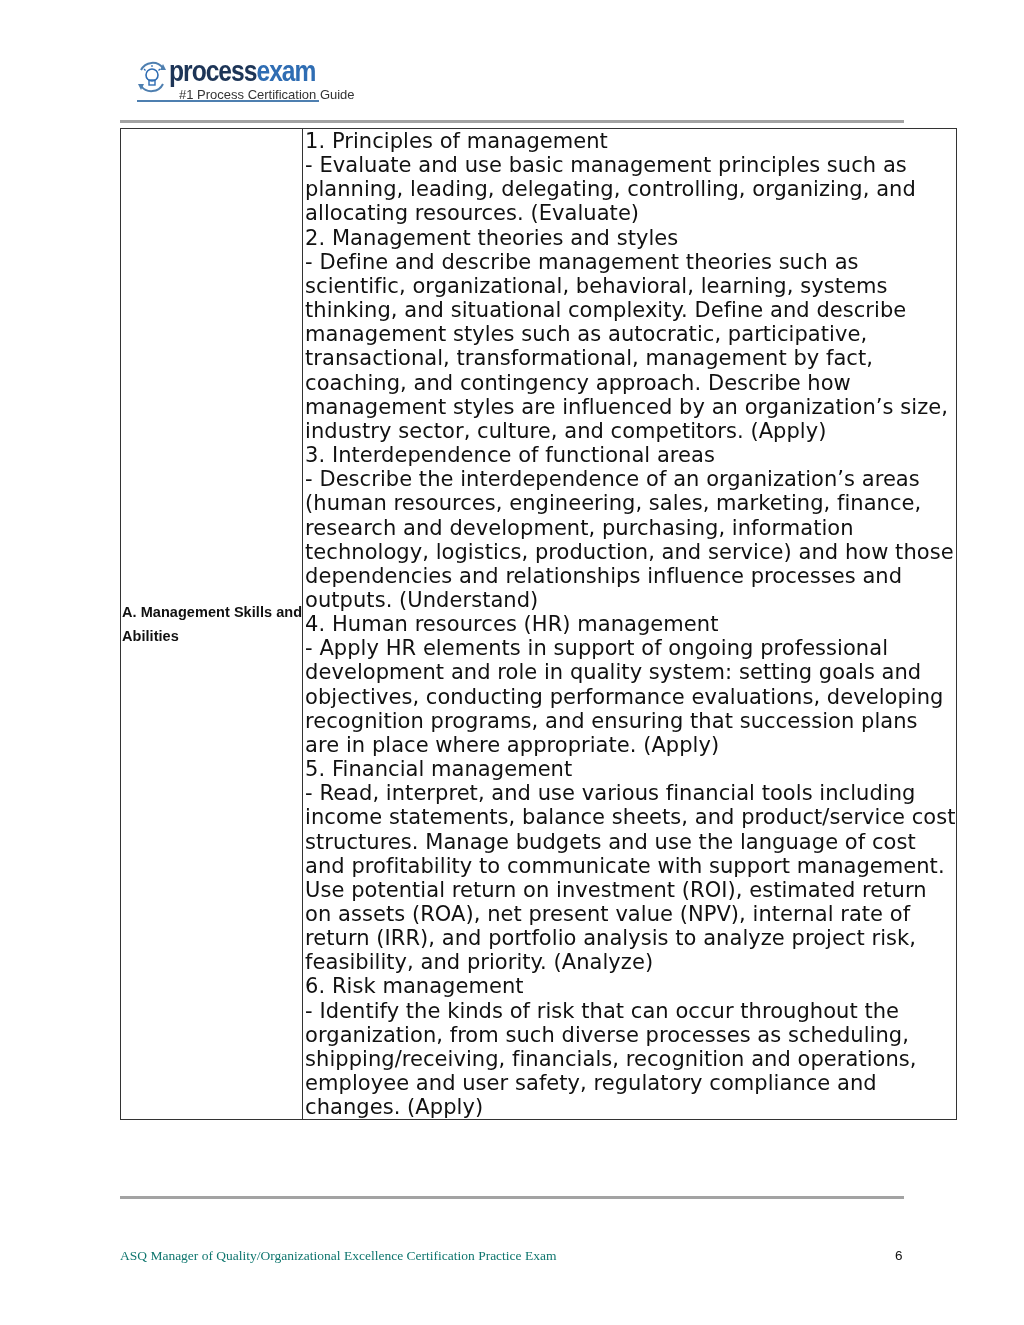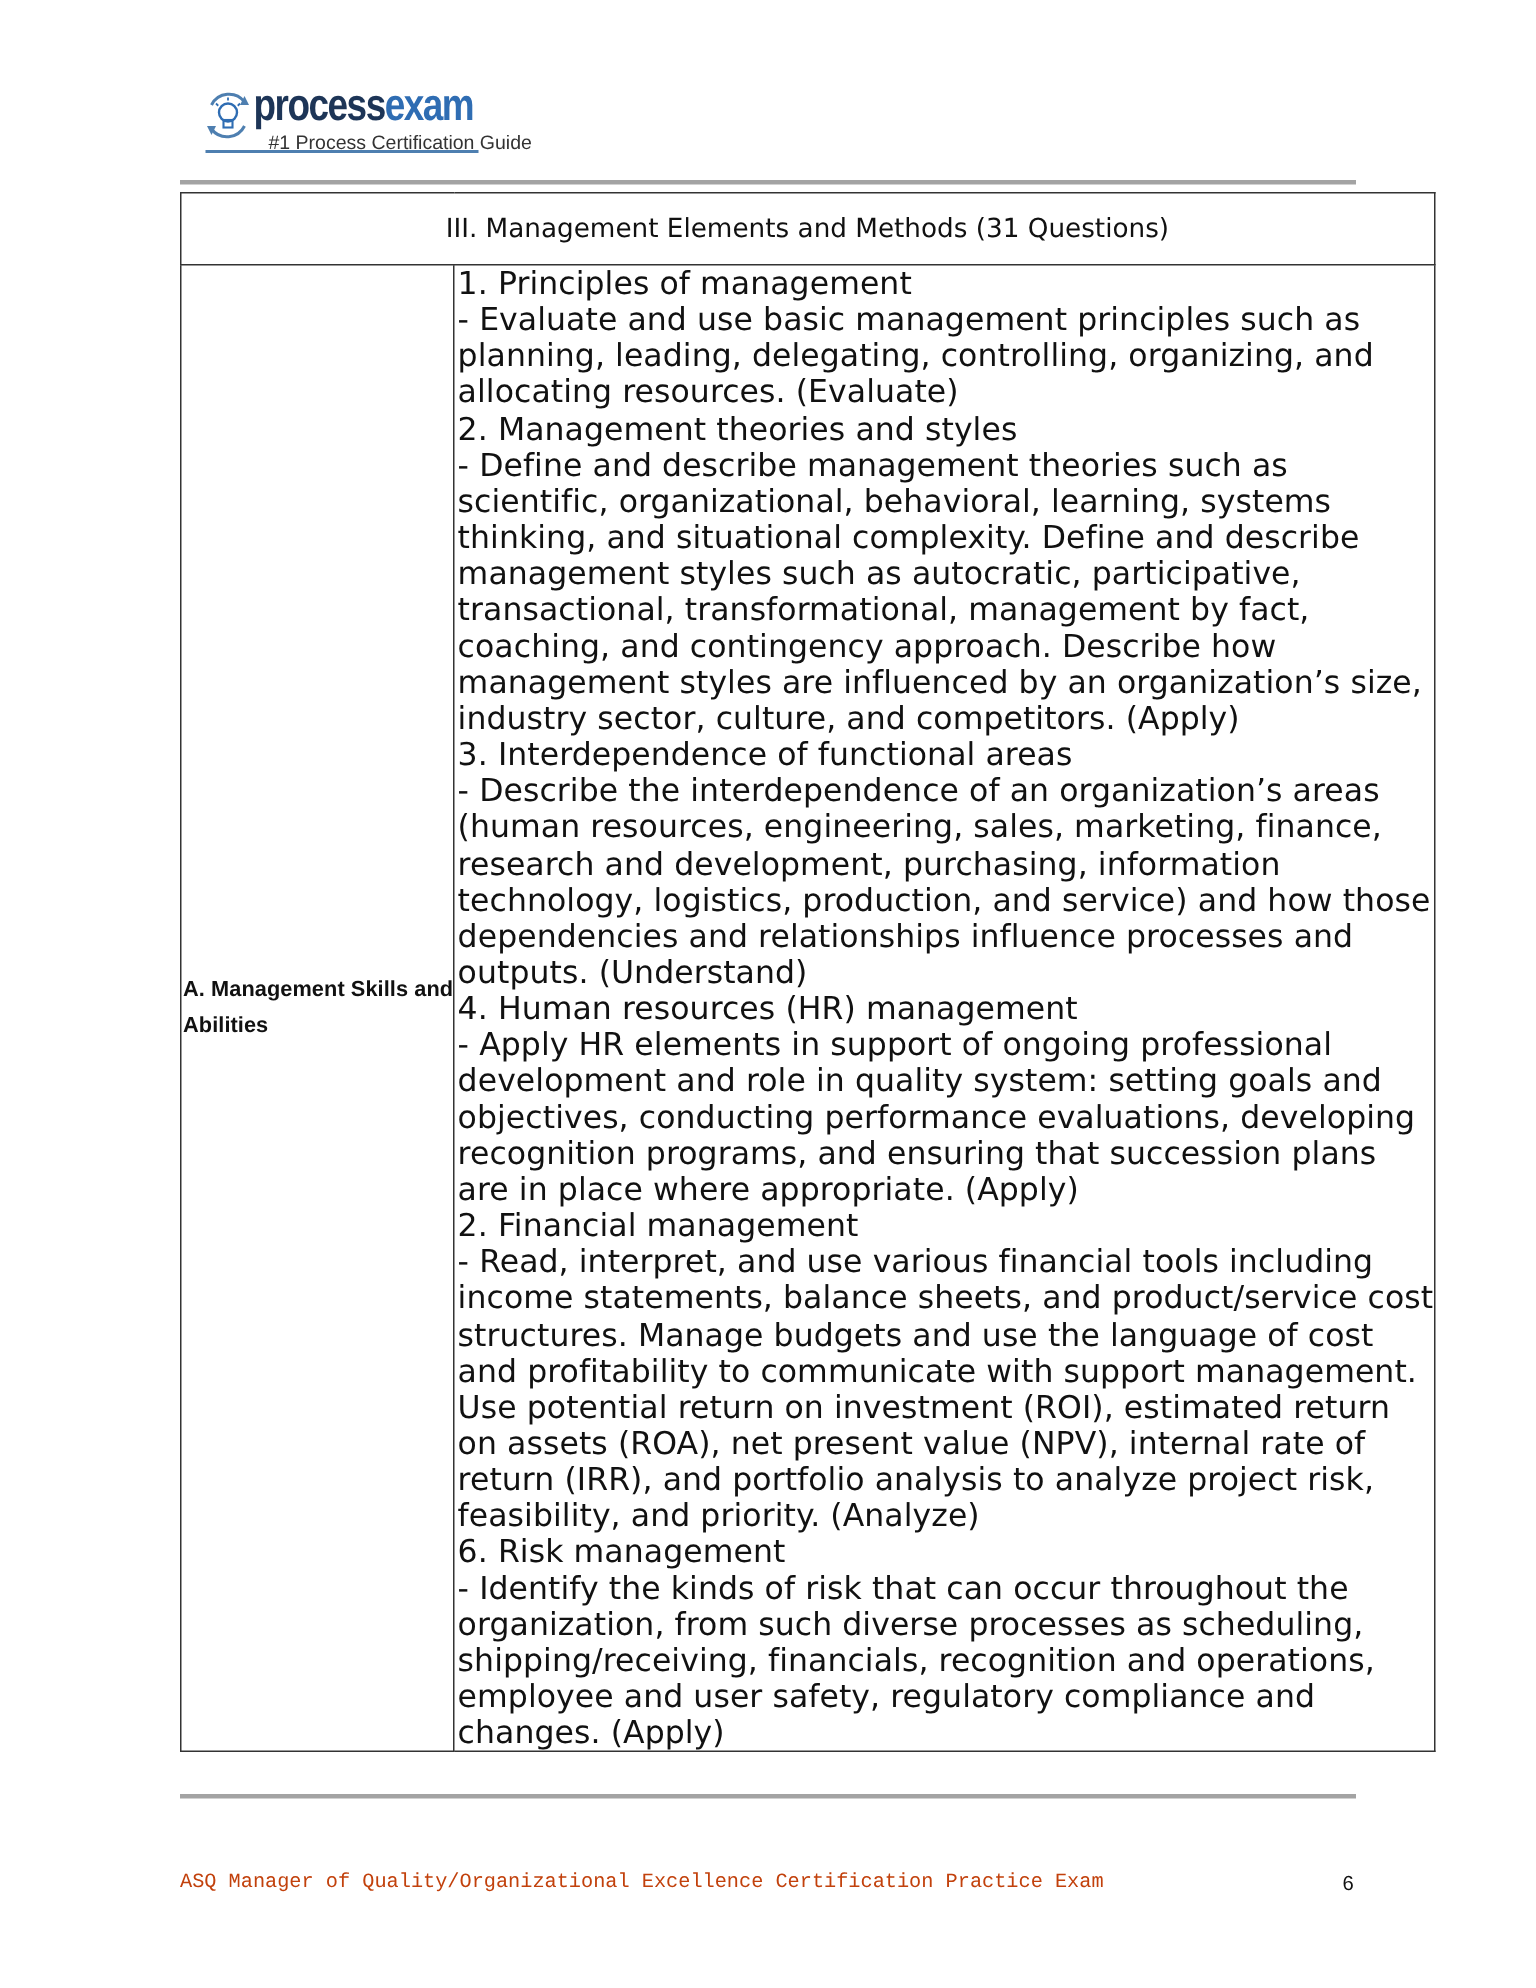--- a/index.html
+++ b/index.html
@@ -13,21 +13,21 @@
   .logo-rule { position: absolute; left: 2px; top: 42px; width: 182px; height: 2px; background: #4e7fb0; }
   .rule { position: absolute; left: 120px; width: 784px; height: 3px; background: #a3a3a3; }
   .rule.top { top: 120px; }
   .rule.bottom { top: 1196px; }
   table.main { position: absolute; left: 120px; top: 128px; width: 784px; border-collapse: collapse; }
   table.main td { border: 1.5px solid #333; padding: 0; vertical-align: middle; }
   td.head { height: 47px; text-align: center; font-size: 17.5px; color: #111; }
   td.left { width: 209px; font-family: "Liberation Sans", sans-serif; font-weight: bold; font-size: 14.5px; line-height: 24px; padding-left: 1px !important; vertical-align: middle; margin-top: 26px; }
   td.right { padding: 0 0 0 2px !important; font-size: 21px; line-height: 24.15px; vertical-align: top; }
   .line { white-space: nowrap; display: block; letter-spacing: 0.05px; }
-  .footer-text { position: absolute; left: 120px; top: 1248px; font-family: Liberation Mono, monospace; font-size: 13.5px; color: #c2410c; }
+  .footer-text { position: absolute; left: 120px; top: 1248px; font-family: Liberation Serif, serif; font-size: 13.5px; color: #0f766e; }
   .page-num { position: absolute; left: 895px; top: 1248px; font-family: "Liberation Sans", sans-serif; font-size: 13.5px; color: #111; }
 </style>
 </head>
 <body>
 
 <div class="logo">
   <svg class="logo-icon" viewBox="0 0 34 34">
     <path d="M6 10 A13 13 0 0 1 28 8" fill="none" stroke="#4e7fb0" stroke-width="2"></path>
     <polygon points="28,4 31,10 25,10" fill="#4e7fb0"></polygon>
     <path d="M28 24 A13 13 0 0 1 6 26" fill="none" stroke="#4e7fb0" stroke-width="2"></path>
@@ -40,23 +40,20 @@
   </svg>
   <div class="logo-word"><span class="p1">process</span><span class="p2">exam</span></div>
   <div class="logo-tag">#1 Process Certification Guide</div>
   <div class="logo-rule"></div>
 </div>
 
 <div class="rule top"></div>
 
 <table class="main">
   <tbody>
-      <tr>
-    <td class="head" colspan="2">III. Management Elements and Methods (31 Questions)</td>
-  </tr>
   <tr>
     <td class="left">
       <span class="line">A. Management Skills and</span>
       <span class="line">Abilities</span>
     </td>
     <td class="right">
       <span class="line">1. Principles of management</span>
       <span class="line">- Evaluate and use basic management principles such as</span>
       <span class="line">planning, leading, delegating, controlling, organizing, and</span>
       <span class="line">allocating resources. (Evaluate)</span>
@@ -75,21 +72,21 @@
       <span class="line">research and development, purchasing, information</span>
       <span class="line">technology, logistics, production, and service) and how those</span>
       <span class="line">dependencies and relationships influence processes and</span>
       <span class="line">outputs. (Understand)</span>
       <span class="line">4. Human resources (HR) management</span>
       <span class="line">- Apply HR elements in support of ongoing professional</span>
       <span class="line">development and role in quality system: setting goals and</span>
       <span class="line">objectives, conducting performance evaluations, developing</span>
       <span class="line">recognition programs, and ensuring that succession plans</span>
       <span class="line">are in place where appropriate. (Apply)</span>
-      <span class="line">2. Financial management</span>
+      <span class="line">5. Financial management</span>
       <span class="line">- Read, interpret, and use various financial tools including</span>
       <span class="line">income statements, balance sheets, and product/service cost</span>
       <span class="line">structures. Manage budgets and use the language of cost</span>
       <span class="line">and profitability to communicate with support management.</span>
       <span class="line">Use potential return on investment (ROI), estimated return</span>
       <span class="line">on assets (ROA), net present value (NPV), internal rate of</span>
       <span class="line">return (IRR), and portfolio analysis to analyze project risk,</span>
       <span class="line">feasibility, and priority. (Analyze)</span>
       <span class="line">6. Risk management</span>
       <span class="line">- Identify the kinds of risk that can occur throughout the</span>

